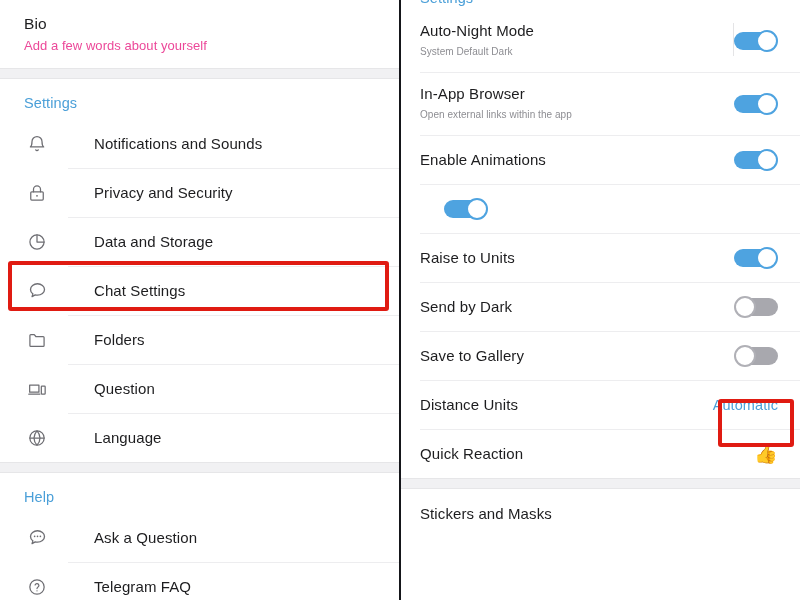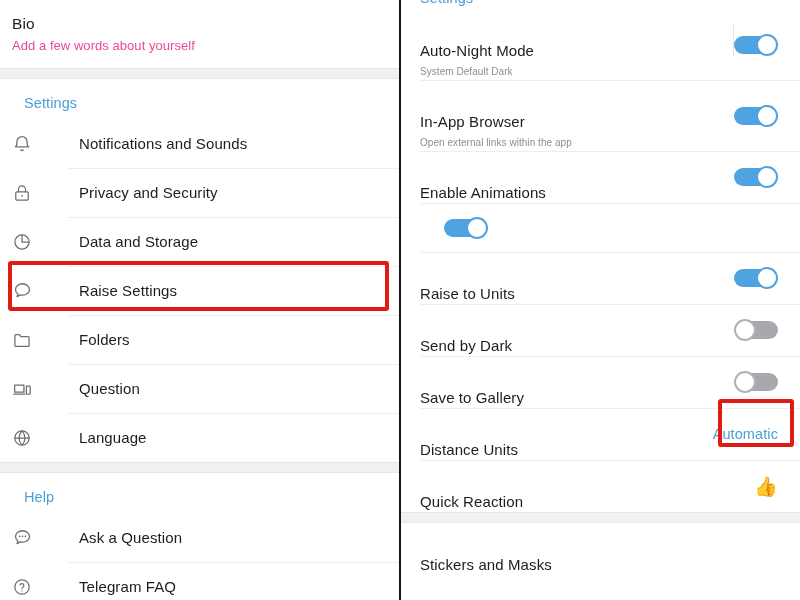--- a/index.html
+++ b/index.html
@@ -33,21 +33,21 @@
   .panel-divider {
     width: 2px;
     height: 600px;
     background: #15161a;
     flex: 0 0 2px;
   }
   .panel-right { width: 399px; }
 
   
   .bio-block {
-    padding: 14px 0 13px 12px;
+    padding: 14px 0 13px 24px;
     background: #ffffff;
   }
   .bio-title {
     font-size: 15.5px;
     color: #1d1d1f;
     line-height: 20px;
     letter-spacing: .1px;
   }
   .bio-sub {
     font-size: 13px;
@@ -72,21 +72,21 @@
     color: #4a9fd8;
     padding: 16px 0 8px 24px;
     letter-spacing: .1px;
   }
 
   
   .nav-row {
     display: flex;
     align-items: center;
     height: 49px;
-    padding-left: 9px;
+    padding-left: 24px;
     background: #ffffff;
     position: relative;
   }
   .nav-row + .nav-row::before {
     content: "";
     position: absolute;
     left: 68px;
     right: 0;
     top: 0;
     height: 1px;
@@ -157,21 +157,21 @@
   .opt-row.two-line { min-height: 63px; }
   .opt-row + .opt-row::before {
     content: "";
     position: absolute;
     left: 19px;
     right: 0;
     top: 0;
     height: 1px;
     background: #ededef;
   }
-  .opt-text { flex: 1 1 auto; min-width: 0; margin-top: 32px; }
+  .opt-text { flex: 1 1 auto; min-width: 0; }
   .opt-title {
     font-size: 15px;
     color: #1d1d1f;
     line-height: 20px;
     letter-spacing: .1px;
     white-space: nowrap;
   }
   .opt-sub {
     font-size: 10px;
     color: #8d8d92;
@@ -283,21 +283,21 @@
       </span>
       <span class="nav-label">Data and Storage</span>
     </div>
 
     <div class="nav-row">
       <span class="nav-icon">
         <svg width="21" height="21" viewBox="0 0 24 24" fill="none" stroke="currentColor" stroke-width="1.5" stroke-linecap="round" stroke-linejoin="round">
           <path d="M12 4.3c4.4 0 8 2.9 8 6.5s-3.6 6.5-8 6.5c-.9 0-1.8-.12-2.6-.35l-3.6 2 .9-3.1C4.9 14.65 4 12.9 4 10.8c0-3.6 3.6-6.5 8-6.5z"></path>
         </svg>
       </span>
-      <span class="nav-label">Raise Settings</span>
+      <span class="nav-label">Chat Settings</span>
     </div>
 
     <div class="nav-row">
       <span class="nav-icon">
         <svg width="20" height="20" viewBox="0 0 24 24" fill="none" stroke="currentColor" stroke-width="1.5" stroke-linecap="round" stroke-linejoin="round">
           <path d="M3.5 18.5V6.6c0-.6.5-1.1 1.1-1.1h4.1l1.9 2.3h8.8c.6 0 1.1.5 1.1 1.1v9.6c0 .6-.5 1.1-1.1 1.1H4.6c-.6 0-1.1-.5-1.1-1.1z"></path>
         </svg>
       </span>
       <span class="nav-label">Folders</span>
     </div>

